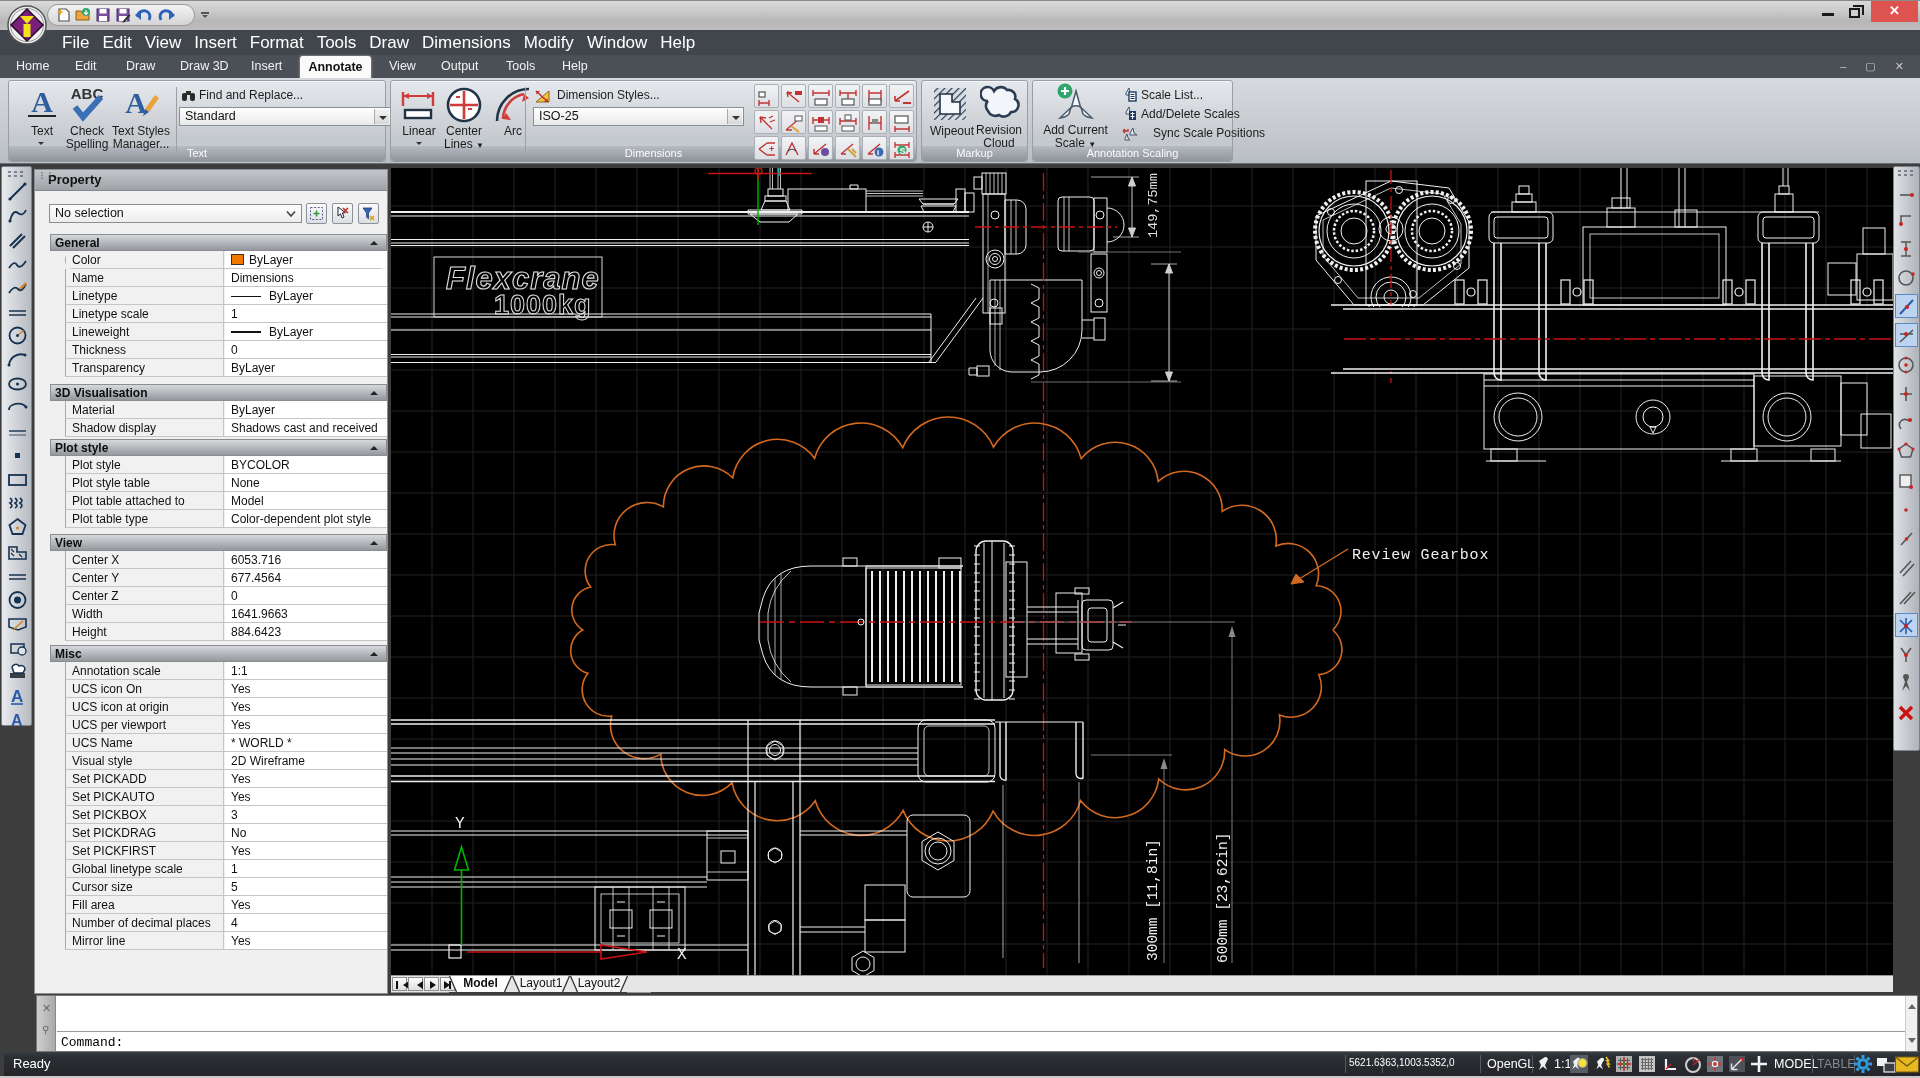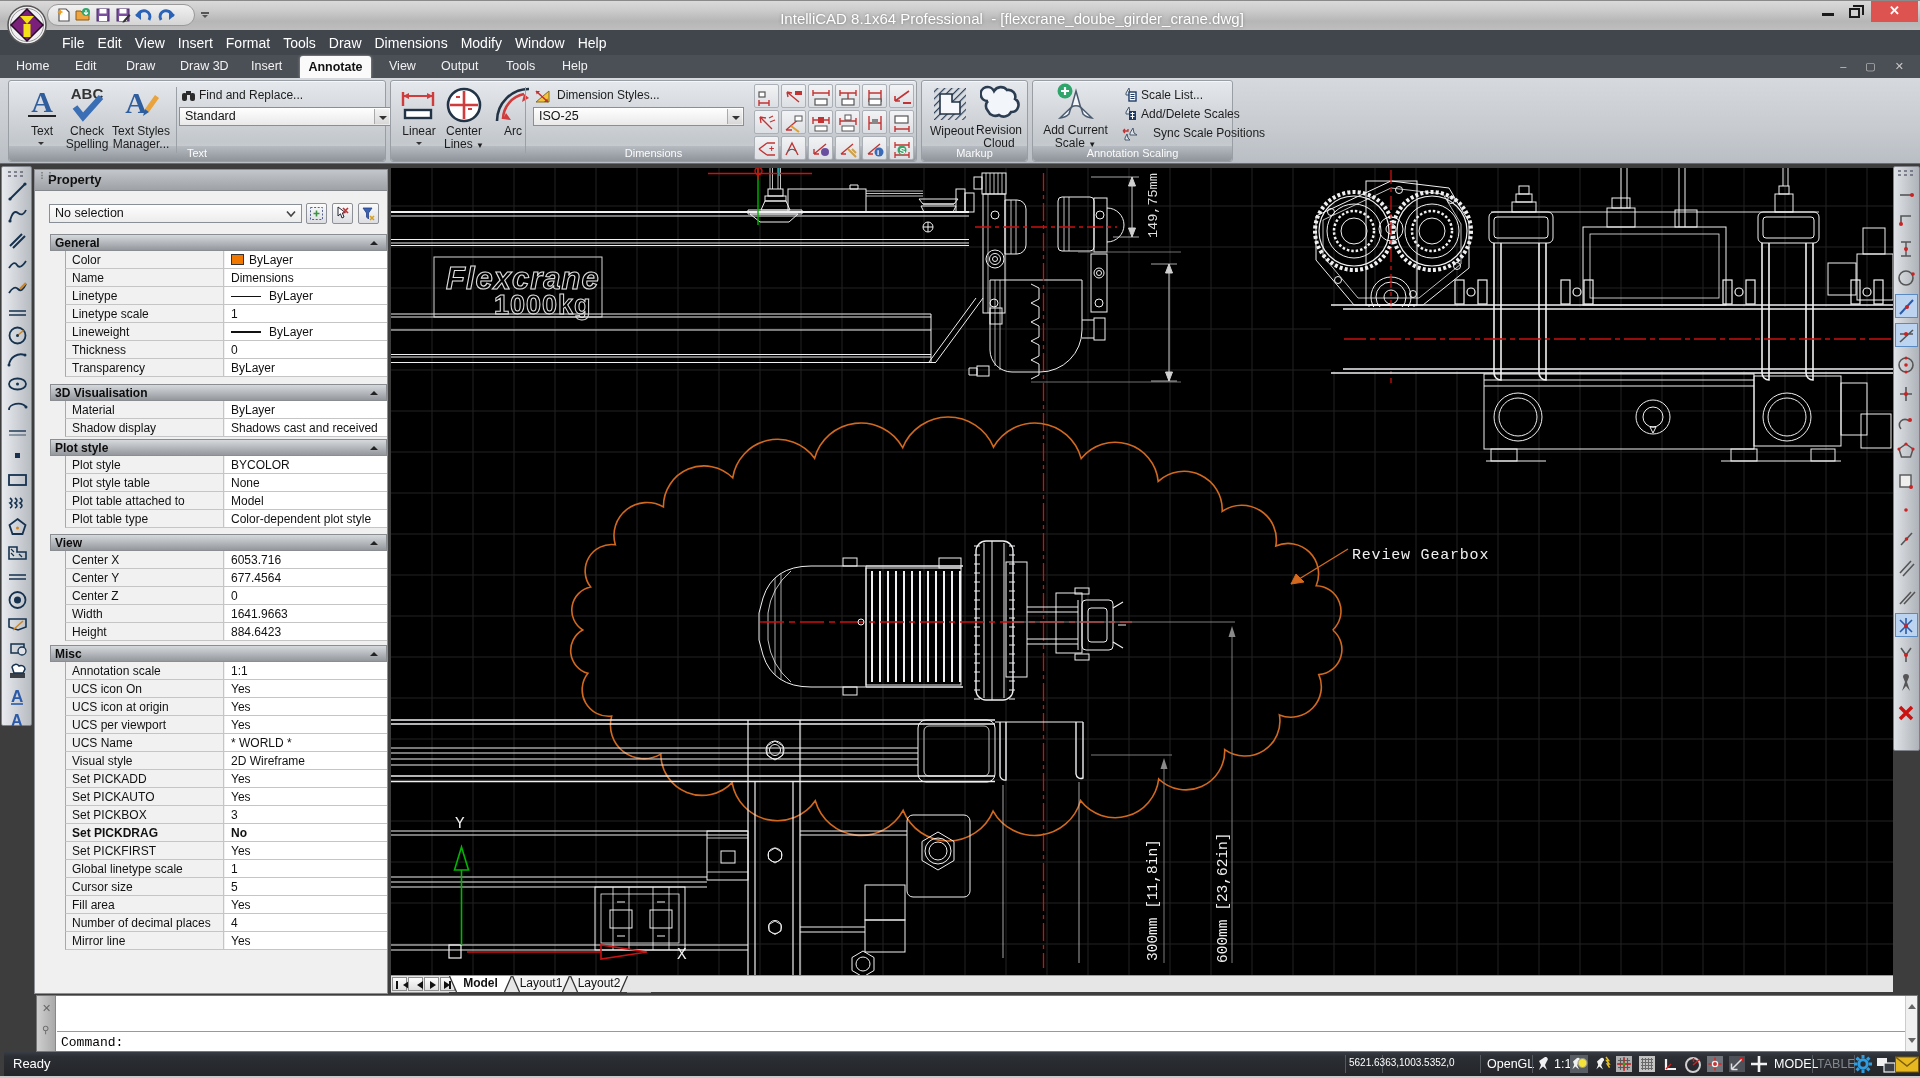--- a/index.html
+++ b/index.html
@@ -17,21 +17,21 @@
 #qat svg { display:block; }
 #logo { position:absolute; left:7px; top:4px; z-index:5; }
 #win-min { position:absolute; left:1822px; top:12px; width:12px; height:3px; background:#1a1a1a; }
 #win-rest { position:absolute; left:1849px; top:7px; width:11px; height:10px; border:2px solid #1a1a1a; background:#d0d0d0; }
 #win-rest:before { content:""; position:absolute; left:2px; top:-5px; width:9px; height:8px; border:2px solid #1a1a1a; border-left:none; border-bottom:none; }
 #win-close { position:absolute; left:1871px; top:0; width:47px; height:21px; background:#dd5350; color:#fff;
   font-size:13px; text-align:center; line-height:20px; font-weight:bold; }
 
 
 #menubar { position:absolute; left:0; top:30px; width:1920px; height:25px; background:#41454c;
-  color:#fff; font-size:14px; display:flex; align-items:center; }
+  color:#fff; font-size:17px; display:flex; align-items:center; }
 #menubar span { margin-left:13px; }
 #menubar span:first-child { margin-left:62px; }
 
 
 #tabrow { position:absolute; left:0; top:55px; width:1920px; height:23px; background:#4b4f56;
   color:#f2f2f2; font-size:12.5px; }
 #tabrow .tab { position:absolute; top:4px; }
 #tab-active { position:absolute; left:300px; top:1px; width:71px; height:22px; background:#fafafa;
   border-radius:3px 3px 0 0; color:#111; font-weight:bold; text-align:center; line-height:22px; font-size:12.5px;
   box-shadow:0 0 3px rgba(255,255,255,.5); }
@@ -133,21 +133,20 @@
           <path d="M14 13 a6 6 0 1 0 -11 -3" fill="none" stroke="#2a62b8" stroke-width="3"></path>
           <path d="M0 8 l6 -5 v10 z" fill="#2a62b8"></path>
         </svg>
     <svg width="18" height="16" viewBox="0 0 18 16">
           <path d="M4 13 a6 6 0 1 1 11 -3" fill="none" stroke="#2a62b8" stroke-width="3"></path>
           <path d="M18 8 l-6 -5 v10 z" fill="#2a62b8"></path>
         </svg>
   </div>
   <div style="position:absolute;left:201px;top:11px;width:8px;height:2px;background:#555;"></div>
   <div style="position:absolute;left:202px;top:14px;border:3px solid transparent;border-top-color:#555;"></div>
-    <div id="title-text">IntelliCAD 8.1x64 Professional&nbsp; - [flexcrane_doube_girder_crane.dwg]</div>
     <div id="win-min"></div>
     <div id="win-rest"></div>
     <div id="win-close">✕</div>
   </div>
   <div id="logo"><svg width="40" height="42" viewBox="0 0 40 42">
     <circle cx="20" cy="21" r="19" fill="#f0f0f2" stroke="#555" stroke-width="1.5"></circle>
     <circle cx="20" cy="21" r="16.5" fill="none" stroke="#999" stroke-width="1"></circle>
     <path d="M20 5 L36 21 L20 37 L4 21 Z" fill="#7a1f7a" stroke="#2a0a2a" stroke-width="1.5"></path>
     <path d="M13 12 h14 l-7 8 z" fill="#f5e118"></path>
     <rect x="16.5" y="20" width="7" height="13" fill="#f5e118"></rect>
@@ -879,21 +878,21 @@
         </svg>
       </div>
     <div class="pbtn" style="left:323px;">
         <svg width="15" height="15" viewBox="0 0 15 15">
           <path d="M2 2 h9 l-3.5 5 v6 l-2 -2 v-4 Z" fill="#3a62b0" stroke="#22408a" stroke-width="0.8"></path>
           <path d="M9 10 l4 4 M13 10 l-4 4" stroke="#d8a020" stroke-width="1.6"></path>
         </svg>
       </div>
 
     <div class="phead" style="top:64px;">General</div>
-    <div class="prow" style="top:81px;">
+    <div class="prow" style="top:81px;border-radius:8px;">
         <div class="pl">Color</div>
         <div class="pv"><span style="display:inline-block;width:13px;height:11px;background:#f07800;border:1px solid #333;vertical-align:-1px;margin-right:5px;"></span>ByLayer</div>
       </div>
     <div class="prow" style="top:99px;">
         <div class="pl">Name</div>
         <div class="pv">Dimensions</div>
       </div>
     <div class="prow" style="top:117px;">
         <div class="pl">Linetype</div>
         <div class="pv"><span style="display:inline-block;width:30px;height:1px;background:#111;vertical-align:3px;margin-right:8px;"></span>ByLayer</div>
@@ -995,21 +994,21 @@
         <div class="pv">Yes</div>
       </div>
     <div class="prow" style="top:618px;">
         <div class="pl">Set PICKAUTO</div>
         <div class="pv">Yes</div>
       </div>
     <div class="prow" style="top:636px;">
         <div class="pl">Set PICKBOX</div>
         <div class="pv">3</div>
       </div>
-    <div class="prow" style="top:654px;font-weight:bold;">
+    <div class="prow" style="top:654px;">
         <div class="pl">Set PICKDRAG</div>
         <div class="pv">No</div>
       </div>
     <div class="prow" style="top:672px;">
         <div class="pl">Set PICKFIRST</div>
         <div class="pv">Yes</div>
       </div>
     <div class="prow" style="top:690px;">
         <div class="pl">Global linetype scale</div>
         <div class="pv">1</div>

